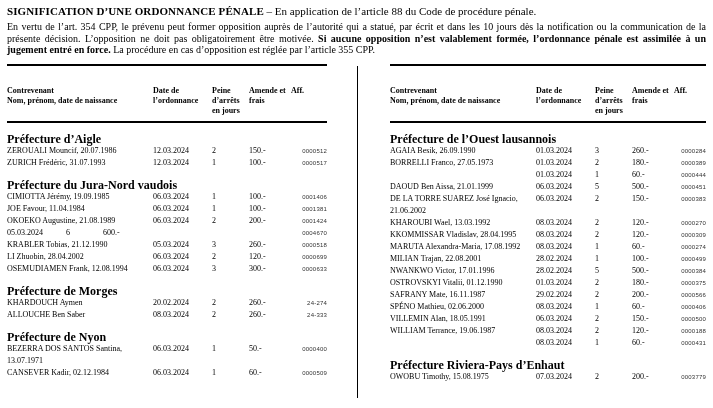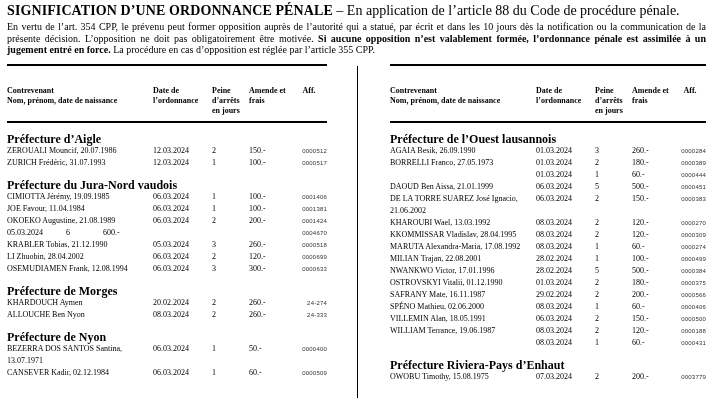--- a/index.html
+++ b/index.html
@@ -3,37 +3,37 @@
 <meta charset="utf-8">
 <style>
   html,body{margin:0;padding:0;}
   body{
     width:713px;height:408px;position:relative;overflow:hidden;
     background:#ffffff;color:#000;
     font-family:"Liberation Serif", serif;
     -webkit-font-smoothing:antialiased;
   }
   .notice-header{position:absolute;left:7px;top:5px;width:699px;}
-  .title-line{font-size:14px;line-height:12px;}
+  .title-line{font-size:11px;line-height:12px;}
   .title-line b{letter-spacing:0.1px;}
   .intro{font-size:10px;line-height:11.5px;text-align:justify;margin-top:4px;}
   .tables-wrap{position:absolute;left:0;top:64px;width:713px;height:344px;}
   .col-divider{position:absolute;left:357px;top:2px;width:1px;height:332px;background:#000;}
   .ptable{position:absolute;top:0;}
   .ptable.left{left:7px;width:320px;}
   .ptable.right{left:390px;width:316px;}
   .thead{
     display:flex;border-top:2px solid #000;border-bottom:2px solid #000;
     padding:20px 0 5px 0;font-weight:bold;font-size:8px;line-height:10px;
   }
   .c-name{width:146px;padding-right:4px;box-sizing:border-box;}
   .c-date{width:59px;}
   .c-peine{width:37px;}
   .c-amende{width:42px;}
-  .c-aff{flex:1;text-align:center;}
+  .c-aff{flex:1;text-align:left;}
   .section-title{font-weight:bold;font-size:12px;line-height:12px;margin-top:10px;}
   .trow{display:flex;font-size:8px;line-height:12px;align-items:flex-start;}
   .trow .c-amende{text-align:left;padding-right:8px;box-sizing:border-box;}
   .trow .c-aff{
     font-family:"Liberation Sans", sans-serif;font-size:6px;line-height:12px;
     color:#333;text-align:right;letter-spacing:0.2px;
   }
 </style>
 </head>
 <body>
@@ -128,21 +128,21 @@
         </div>
         <div class="section-title">Préfecture de Morges</div>
         <div class="trow">
           <div class="c-name">KHARDOUCH Aymen</div>
           <div class="c-date">20.02.2024</div>
           <div class="c-peine">2</div>
           <div class="c-amende">260.-</div>
           <div class="c-aff">24-274</div>
         </div>
         <div class="trow">
-          <div class="c-name">ALLOUCHE Ben Nyon</div>
+          <div class="c-name">ALLOUCHE Ben Saber</div>
           <div class="c-date">08.03.2024</div>
           <div class="c-peine">2</div>
           <div class="c-amende">260.-</div>
           <div class="c-aff">24-333</div>
         </div>
         <div class="section-title">Préfecture de Nyon</div>
         <div class="trow">
           <div class="c-name">BEZERRA DOS SANTOS Santina, 13.07.1971</div>
           <div class="c-date">06.03.2024</div>
           <div class="c-peine">1</div>

